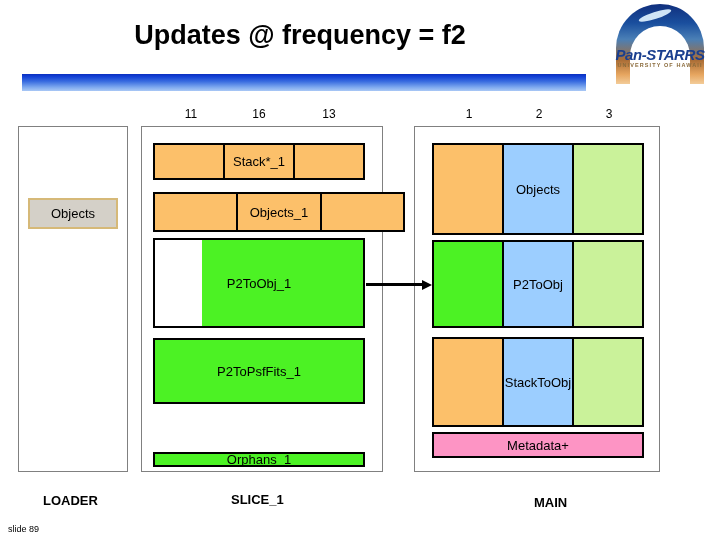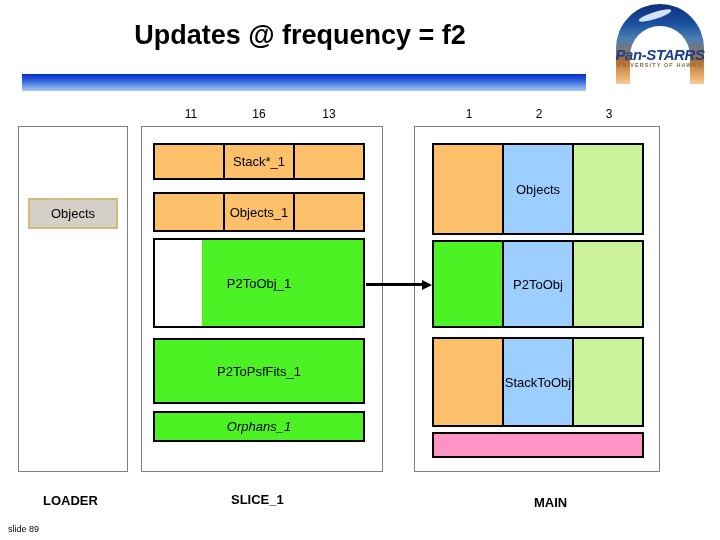--- a/index.html
+++ b/index.html
@@ -173,24 +173,24 @@
     box-sizing: border-box;
     display: flex;
     align-items: center;
     justify-content: center;
     font-size: 13px;
     color: #000000;
   }
 
   
   #slice-stack   { left: 153px; top: 143px; width: 212px; height: 37px; }
-  #slice-objects { left: 153px; top: 192px; width: 212px; height: 40px; }
+  #slice-objects { left: 153px; top: 192px; width: 252px; height: 40px; }
   #slice-p2toobj { left: 153px; top: 238px; width: 212px; height: 90px; padding-left: 47px; }
   #slice-p2topsf { left: 153px; top: 338px; width: 212px; height: 66px; }
-  #slice-orphans { left: 153px; top: 411px; width: 212px; height: 31px; font-style: italic; }
+  #slice-orphans { left: 153px; top: 452px; width: 212px; height: 15px; }
 
   
   #main-objects    { left: 432px; top: 143px; width: 212px; height: 92px; }
   #main-p2toobj    { left: 432px; top: 240px; width: 212px; height: 88px; }
   #main-stacktoobj { left: 432px; top: 337px; width: 212px; height: 90px; }
   #main-metadata   { left: 432px; top: 432px; width: 212px; height: 26px; }
 
   
   #arrow {
     position: absolute;
@@ -319,19 +319,20 @@
 
 <div class="block" id="main-stacktoobj">
   <div class="seg fill-orange"></div>
   <div class="seg fill-blue"></div>
   <div class="seg fill-ltgrn"></div>
   <div class="block-label">StackToObj</div>
 </div>
 
 <div class="block" id="main-metadata">
   <div class="seg fill-pink"></div>
+  <div class="block-label">Metadata+</div>
 </div>
 
 <div class="caption" id="cap-loader">LOADER</div>
 <div class="caption" id="cap-slice">SLICE_1</div>
 <div class="caption" id="cap-main">MAIN</div>
 
 <div id="slide-number">slide 89</div>
 
 </body></html>

